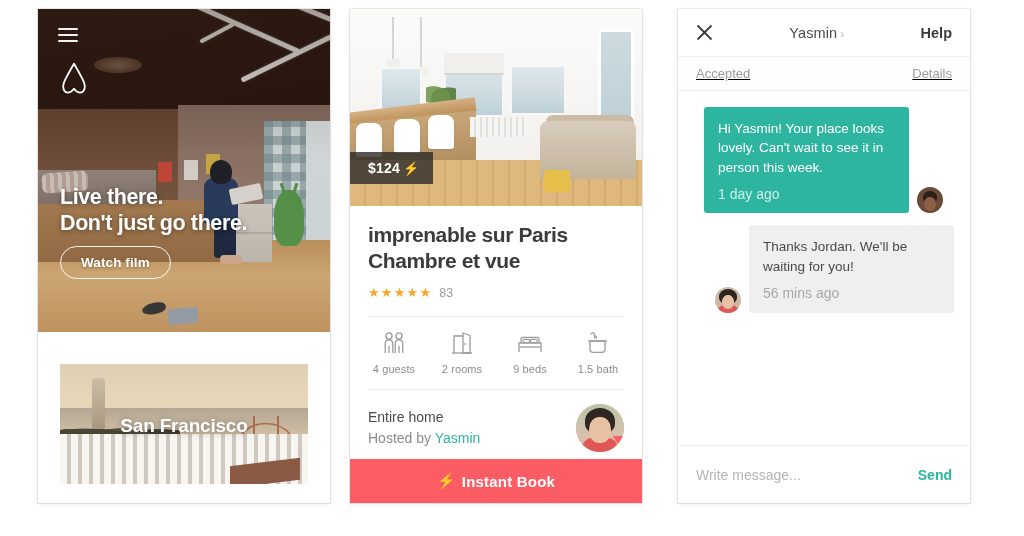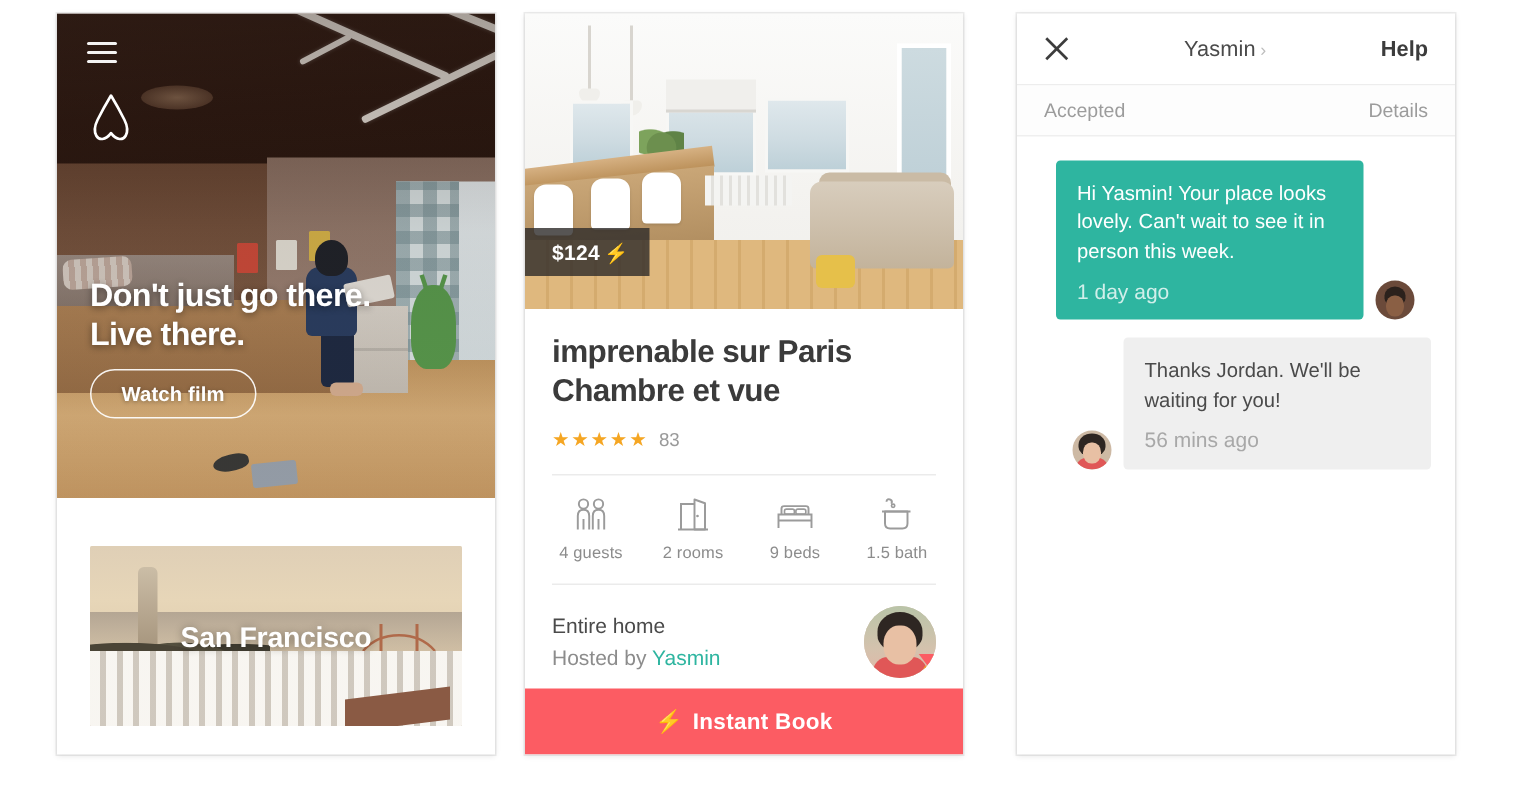--- a/index.html
+++ b/index.html
@@ -340,20 +340,21 @@
   }
   .chat-close { cursor:pointer; }
   .chat-peer { font-size:14.5px; color:#4a4a4a; letter-spacing:.1px; }
   .chat-peer .chev { color:#bdbdbd; font-size:12px; margin-left:3px; }
   .chat-help { font-size:14.5px; color:#3c3c3c; font-weight:bold; cursor:pointer; }
 
   .chat-sub {
     display:flex; align-items:center; justify-content:space-between;
     height:34px; padding:0 18px; border-bottom:1px solid #efefef;
     background:#fdfdfd;
+    text-decoration:underline;
   }
   .chat-status { font-size:13px; color:#9c9c9c; }
   .chat-details { font-size:13px; color:#9c9c9c; cursor:pointer; }
 
   .chat-body { position:relative; height:calc(494px - 48px - 34px - 58px); padding:16px 16px 0 16px; }
 
   .msg { display:flex; align-items:flex-end; margin-bottom:12px; }
   .msg.out { justify-content:flex-start; }
   .msg.in  { justify-content:flex-end; }
   .bubble {
@@ -432,22 +433,22 @@
           <span></span>
           <span></span>
       </div>
 
       <svg class="belo" viewBox="0 0 40 42">
         <path d="M20 3 C20 3 26 13 30.5 22 C33 27 33.5 31 31.5 34.5 C29.5 38 24.5 38.5 20 32.5
                  C15.5 38.5 10.5 38 8.5 34.5 C6.5 31 7 27 9.5 22 C14 13 20 3 20 3 Z" fill="none" stroke="#ffffff" stroke-width="2.1" stroke-linejoin="round"></path>
       </svg>
 
       <div class="hero-head">
+        <div>Live there.</div>
         <div>Don't just go there.</div>
-        <div>Live there.</div>
       </div>
 
       <div class="watch-film">Watch film</div>
     </div>
 
     <div class="recent-wrap">
 
       <div class="recent-strip">
         <div class="sr-card main">
           <div class="sf-sky"></div>
@@ -611,15 +612,19 @@
         <div class="av av-y left">
             <span class="shirt"></span>
           </div>
         <div class="bubble gray">
           <span>Thanks Jordan. We'll be waiting for you!</span>
           <span class="time">56 mins ago</span>
         </div>
       </div>
     </div>
 
+    <div class="chat-input">
+      <input type="text" placeholder="Write message..." style="">
+      <div class="send-btn">Send</div>
+    </div>
   </div>
 
 </div>
 
 </body></html>

